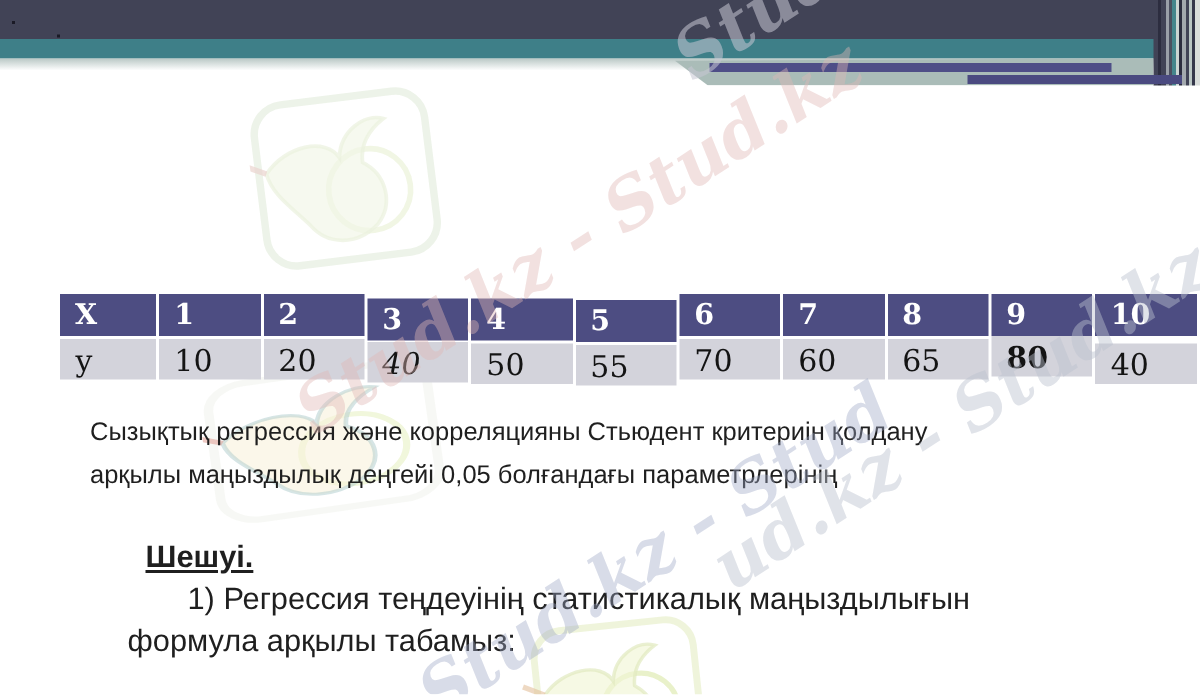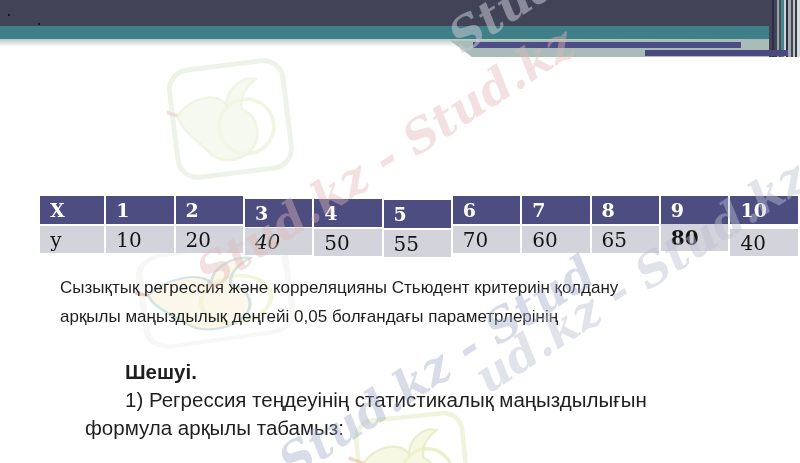--- a/index.html
+++ b/index.html
@@ -54,21 +54,21 @@
   .tbl tr.dat td:nth-child(5){transform:translateY(3px);}
   .tbl tr.dat td:nth-child(6){transform:translateY(4px);margin-left:48px;}
   .tbl tr.dat td:nth-child(10){transform:translateY(-2px);font-weight:bold;}
   .tbl tr.dat td:nth-child(11){transform:translateY(3px);}
 
   
   .problem{position:absolute;left:60px;top:274px;width:705px;z-index:4;
     font-size:17px;line-height:28.5px;color:#1f1f1f;}
   .solution{position:absolute;left:85px;top:358px;width:660px;z-index:4;
     font-size:20.5px;line-height:28px;color:#1f1f1f;}
-  .solution .heading{margin-left:40px;font-weight:bold;}
+  .solution .heading{margin-left:12px;font-weight:bold;text-decoration:underline;}
   .solution .indent{margin-left:40px;}
 </style>
 </head>
 <body>
 
 <div class="slide">
 
   <div class="bar-navy"></div>
   <div class="bar-teal"></div>
   <div class="bar-fade"></div>

